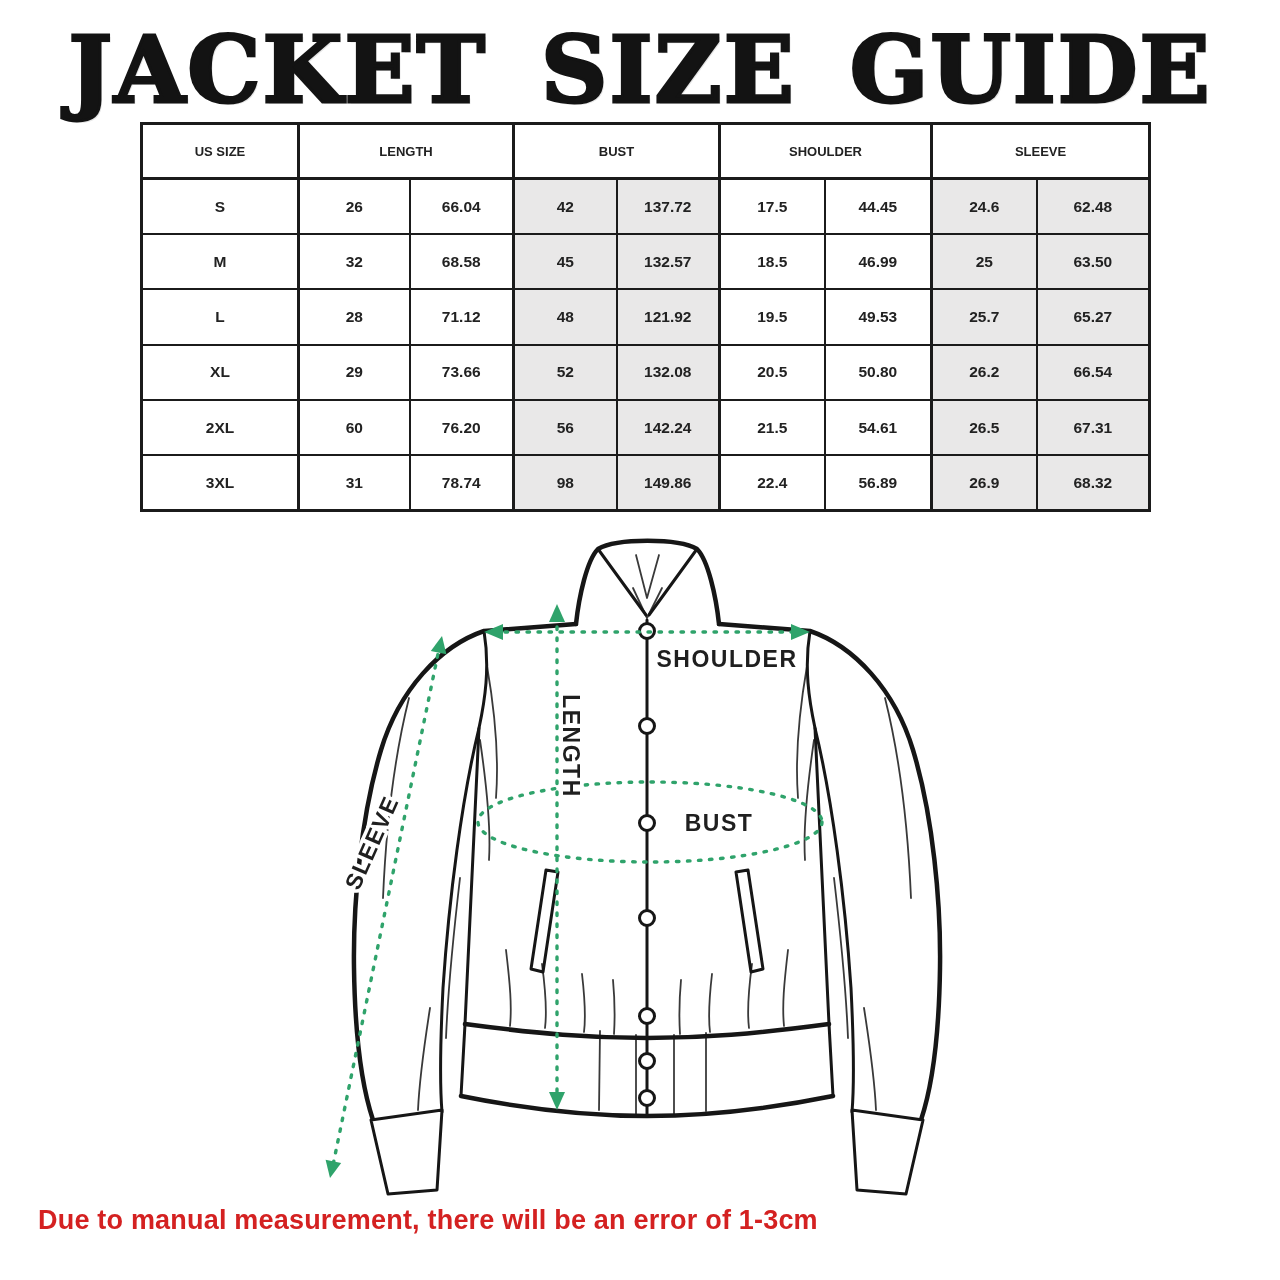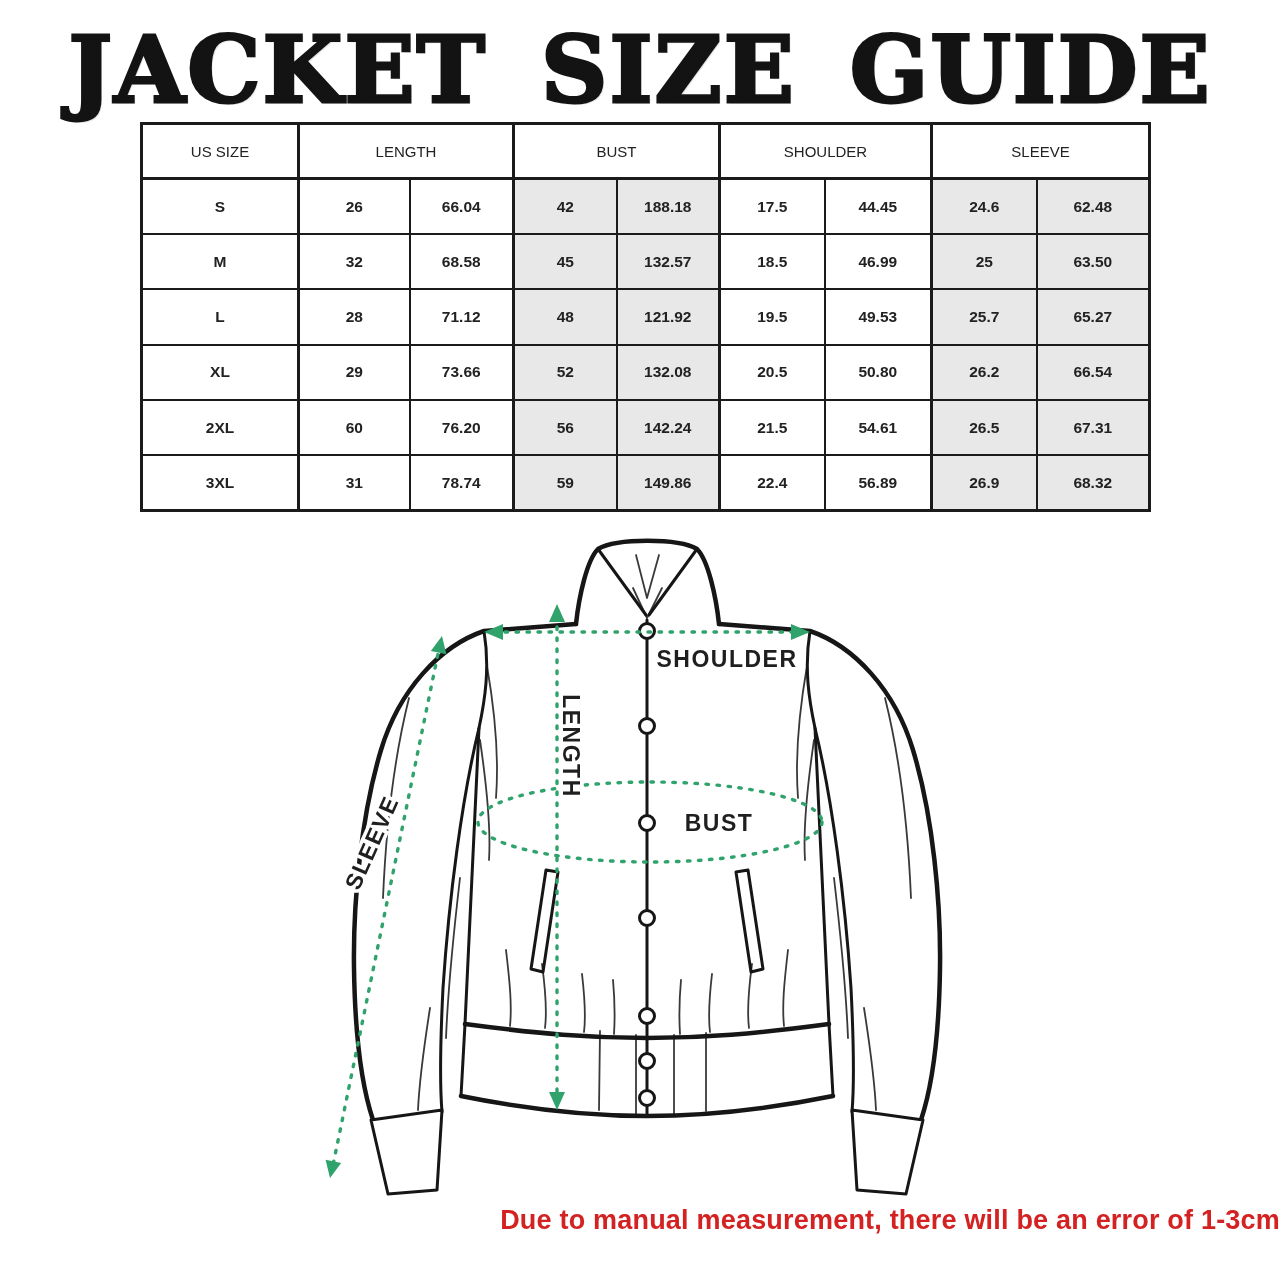--- a/index.html
+++ b/index.html
@@ -31,21 +31,21 @@
     table-layout:fixed;
     border:3px solid #1b1b1b;
     background:#fff;
   }
   table.size-table td, table.size-table th {
     border:2px solid #1b1b1b;
     text-align:center; vertical-align:middle;
     font-size:15.5px; font-weight:700; color:#222;
     padding:0; height:39px; overflow:hidden;
   }
-  table.size-table tr.hdr-row th { font-size:15px; font-weight:400; border-bottom-width:3px; }
+  table.size-table tr.hdr-row th { font-size:13px; font-weight:700; border-bottom-width:3px; }
   table.size-table tr.unit-row td { border-bottom-width:3px; }
   table.size-table .grp { border-left-width:3px; }
   table.size-table .shaded { background:#e9e8e8; }
 
   
   .jacket-svg { position:absolute; left:320px; top:518px; width:660px; height:690px; }
   .sketch { stroke:#161616; fill:none; stroke-linecap:round; stroke-linejoin:round; }
   .main  { stroke-width:4.5px; }
   .mid   { stroke-width:3px; }
   .thin  { stroke-width:1.8px; opacity:.85; }
@@ -53,23 +53,24 @@
   .dash  { stroke:#2fa36b; stroke-width:3.4px; fill:none;
            stroke-dasharray:2.5 8.5; stroke-linecap:round; }
   .ah    { fill:#2fa36b; stroke:none; }
   .diag-label { font-family:"Liberation Sans", sans-serif; font-weight:bold;
                 font-size:23px; fill:#1f1f1f; letter-spacing:1.5px;
                 paint-order:stroke; stroke:#ffffff; stroke-width:7px; }
 
   
   .footnote {
     position:absolute; top:1205px; left:0; width:1280px;
-    text-align:right;
+    text-align:left;
     font-size:27px; font-weight:bold; color:#d42121;
     letter-spacing:.2px;
+    padding-left:38px;
   }
 </style>
 </head>
 <body>
 
 <div class="stage">
 
   <div class="title">JACKET SIZE GUIDE</div>
 
   <div class="table-wrap">
@@ -92,21 +93,21 @@
           <th class="grp" colspan="2">BUST</th>
           <th class="grp" colspan="2">SHOULDER</th>
           <th class="grp" colspan="2">SLEEVE</th>
         </tr>
 
       <tr>
             <td>S</td>
             <td class="grp">26</td>
             <td>66.04</td>
             <td class="shaded grp">42</td>
-            <td class="shaded">188.18</td>
+            <td class="shaded">137.72</td>
             <td class="grp">17.5</td>
             <td>44.45</td>
             <td class="shaded grp">24.6</td>
             <td class="shaded">62.48</td>
           </tr>
           <tr>
             <td>M</td>
             <td class="grp">32</td>
             <td>68.58</td>
             <td class="shaded grp">45</td>
@@ -146,21 +147,21 @@
             <td class="shaded">142.24</td>
             <td class="grp">21.5</td>
             <td>54.61</td>
             <td class="shaded grp">26.5</td>
             <td class="shaded">67.31</td>
           </tr>
           <tr>
             <td>3XL</td>
             <td class="grp">31</td>
             <td>78.74</td>
-            <td class="shaded grp">59</td>
+            <td class="shaded grp">98</td>
             <td class="shaded">149.86</td>
             <td class="grp">22.4</td>
             <td>56.89</td>
             <td class="shaded grp">26.9</td>
             <td class="shaded">68.32</td>
           </tr>
         </tbody>
     </table>
   </div>
 

